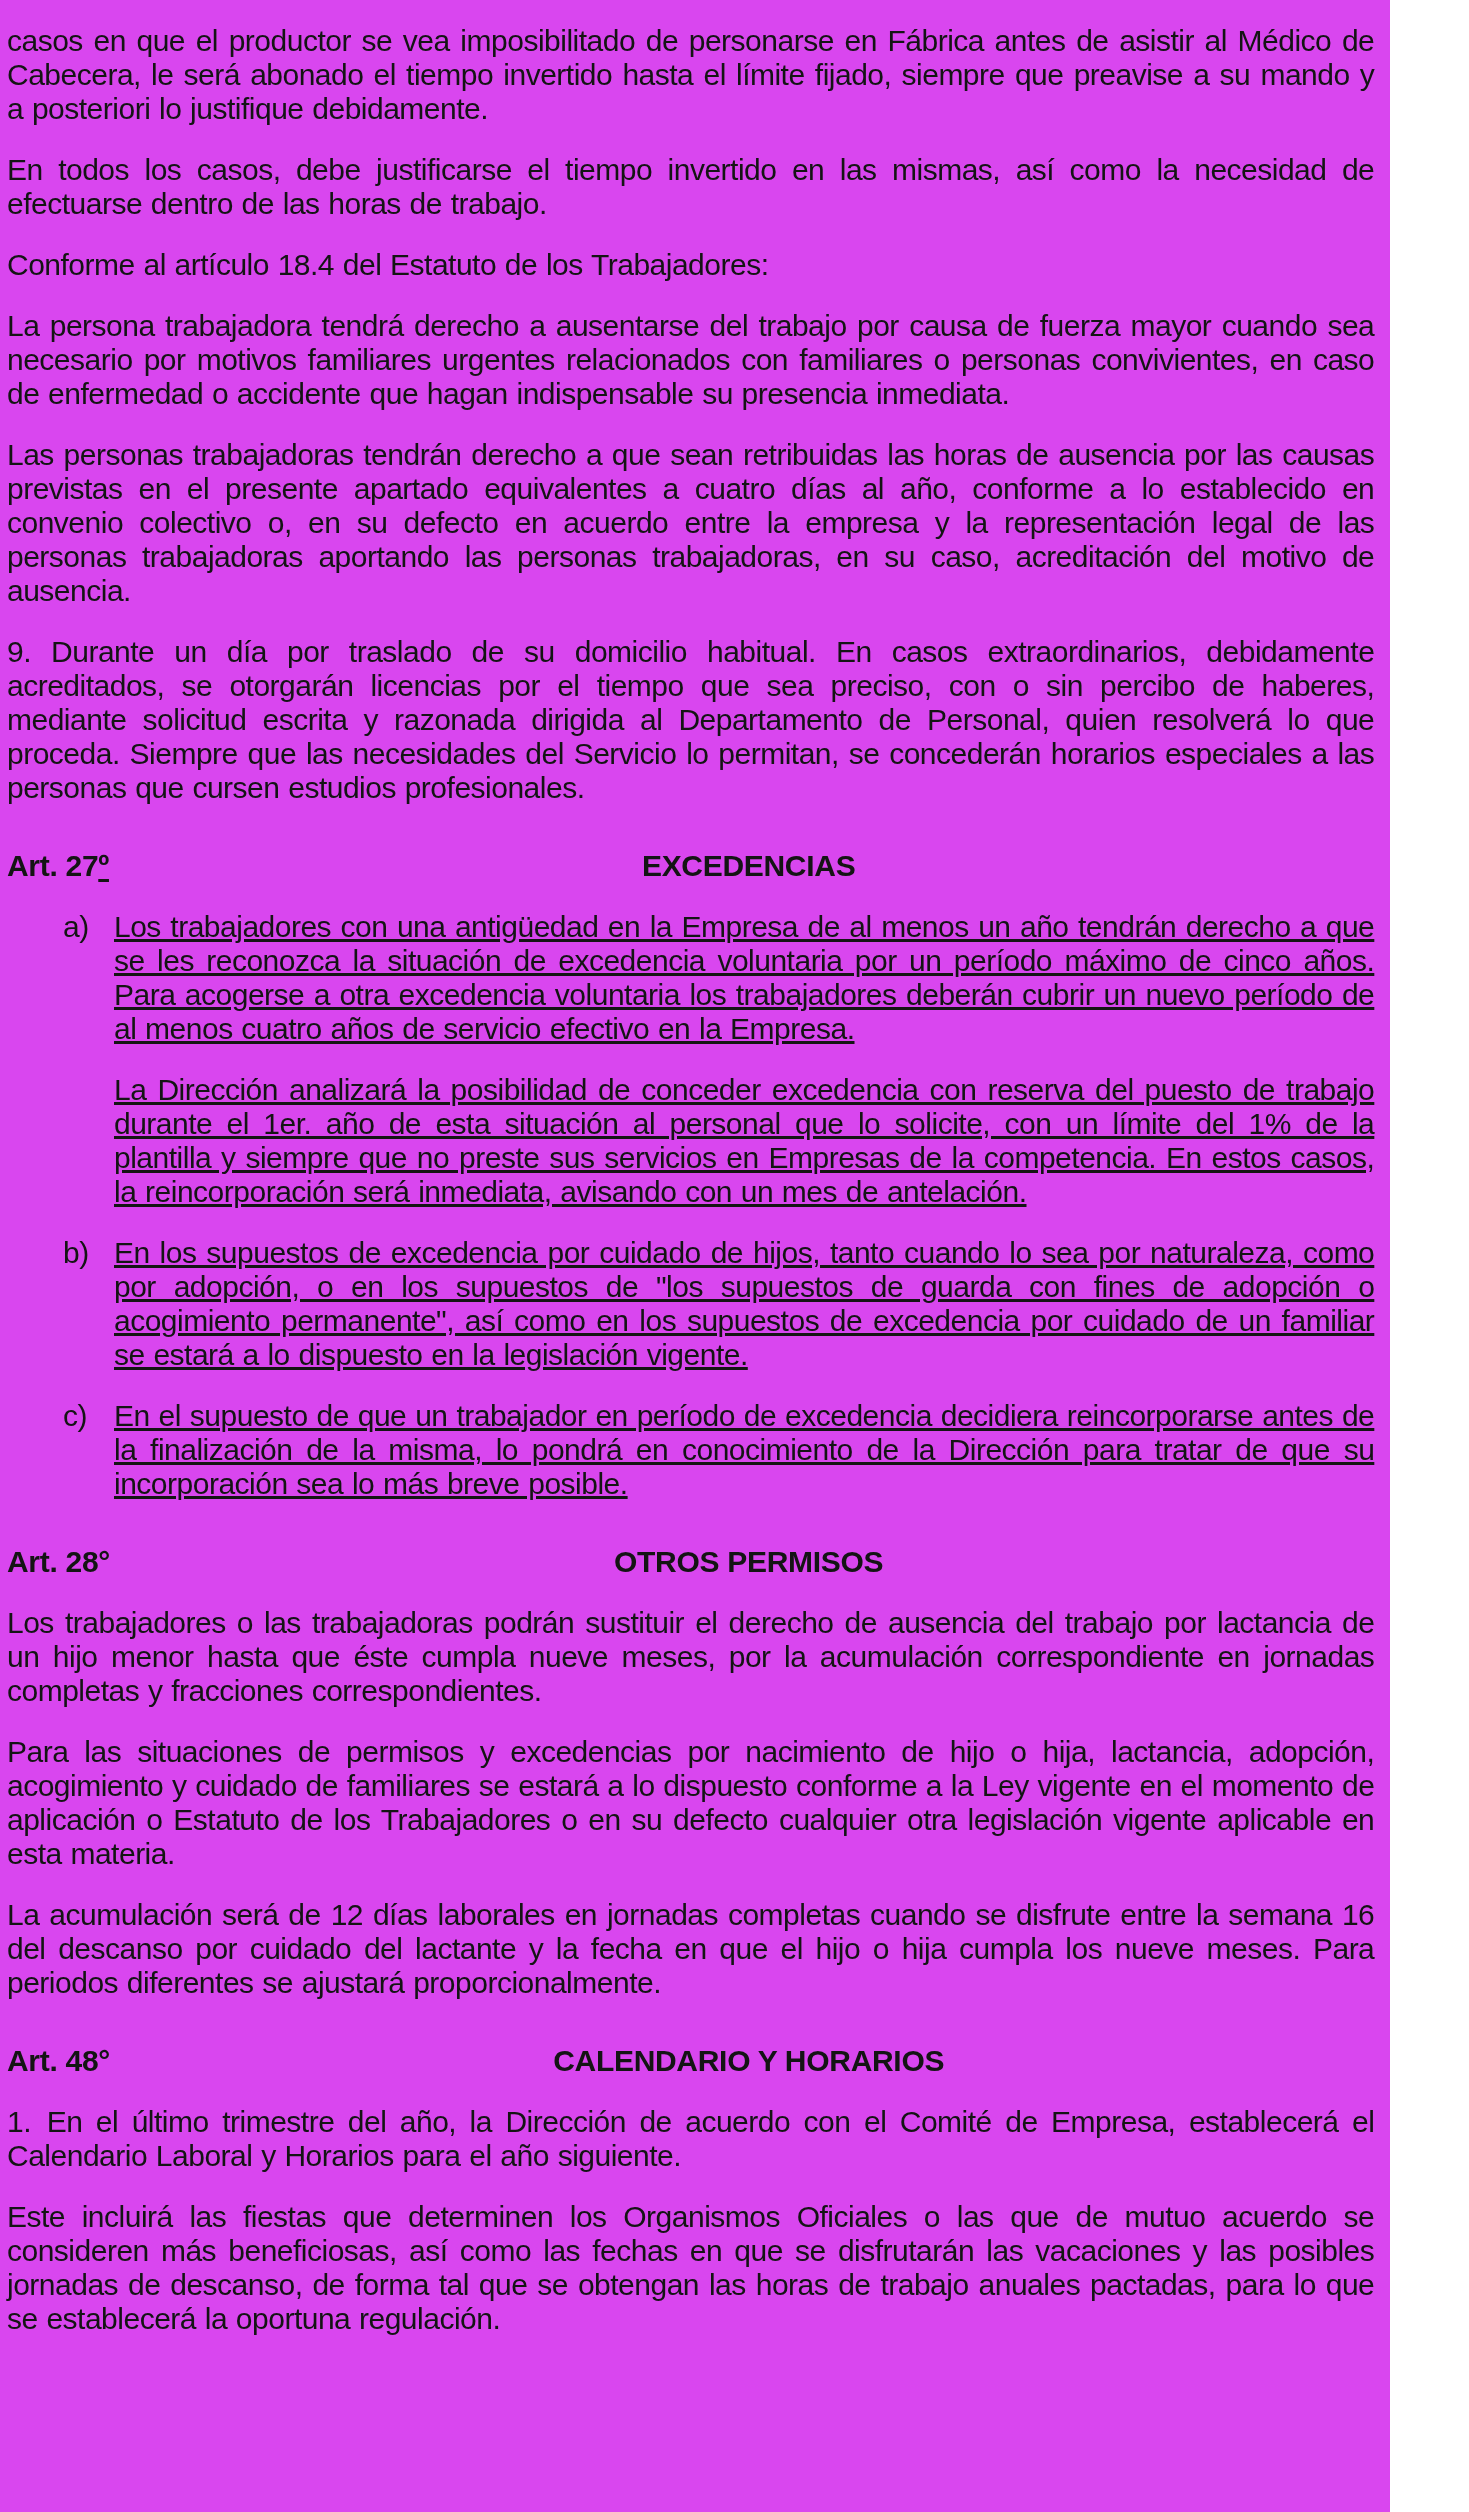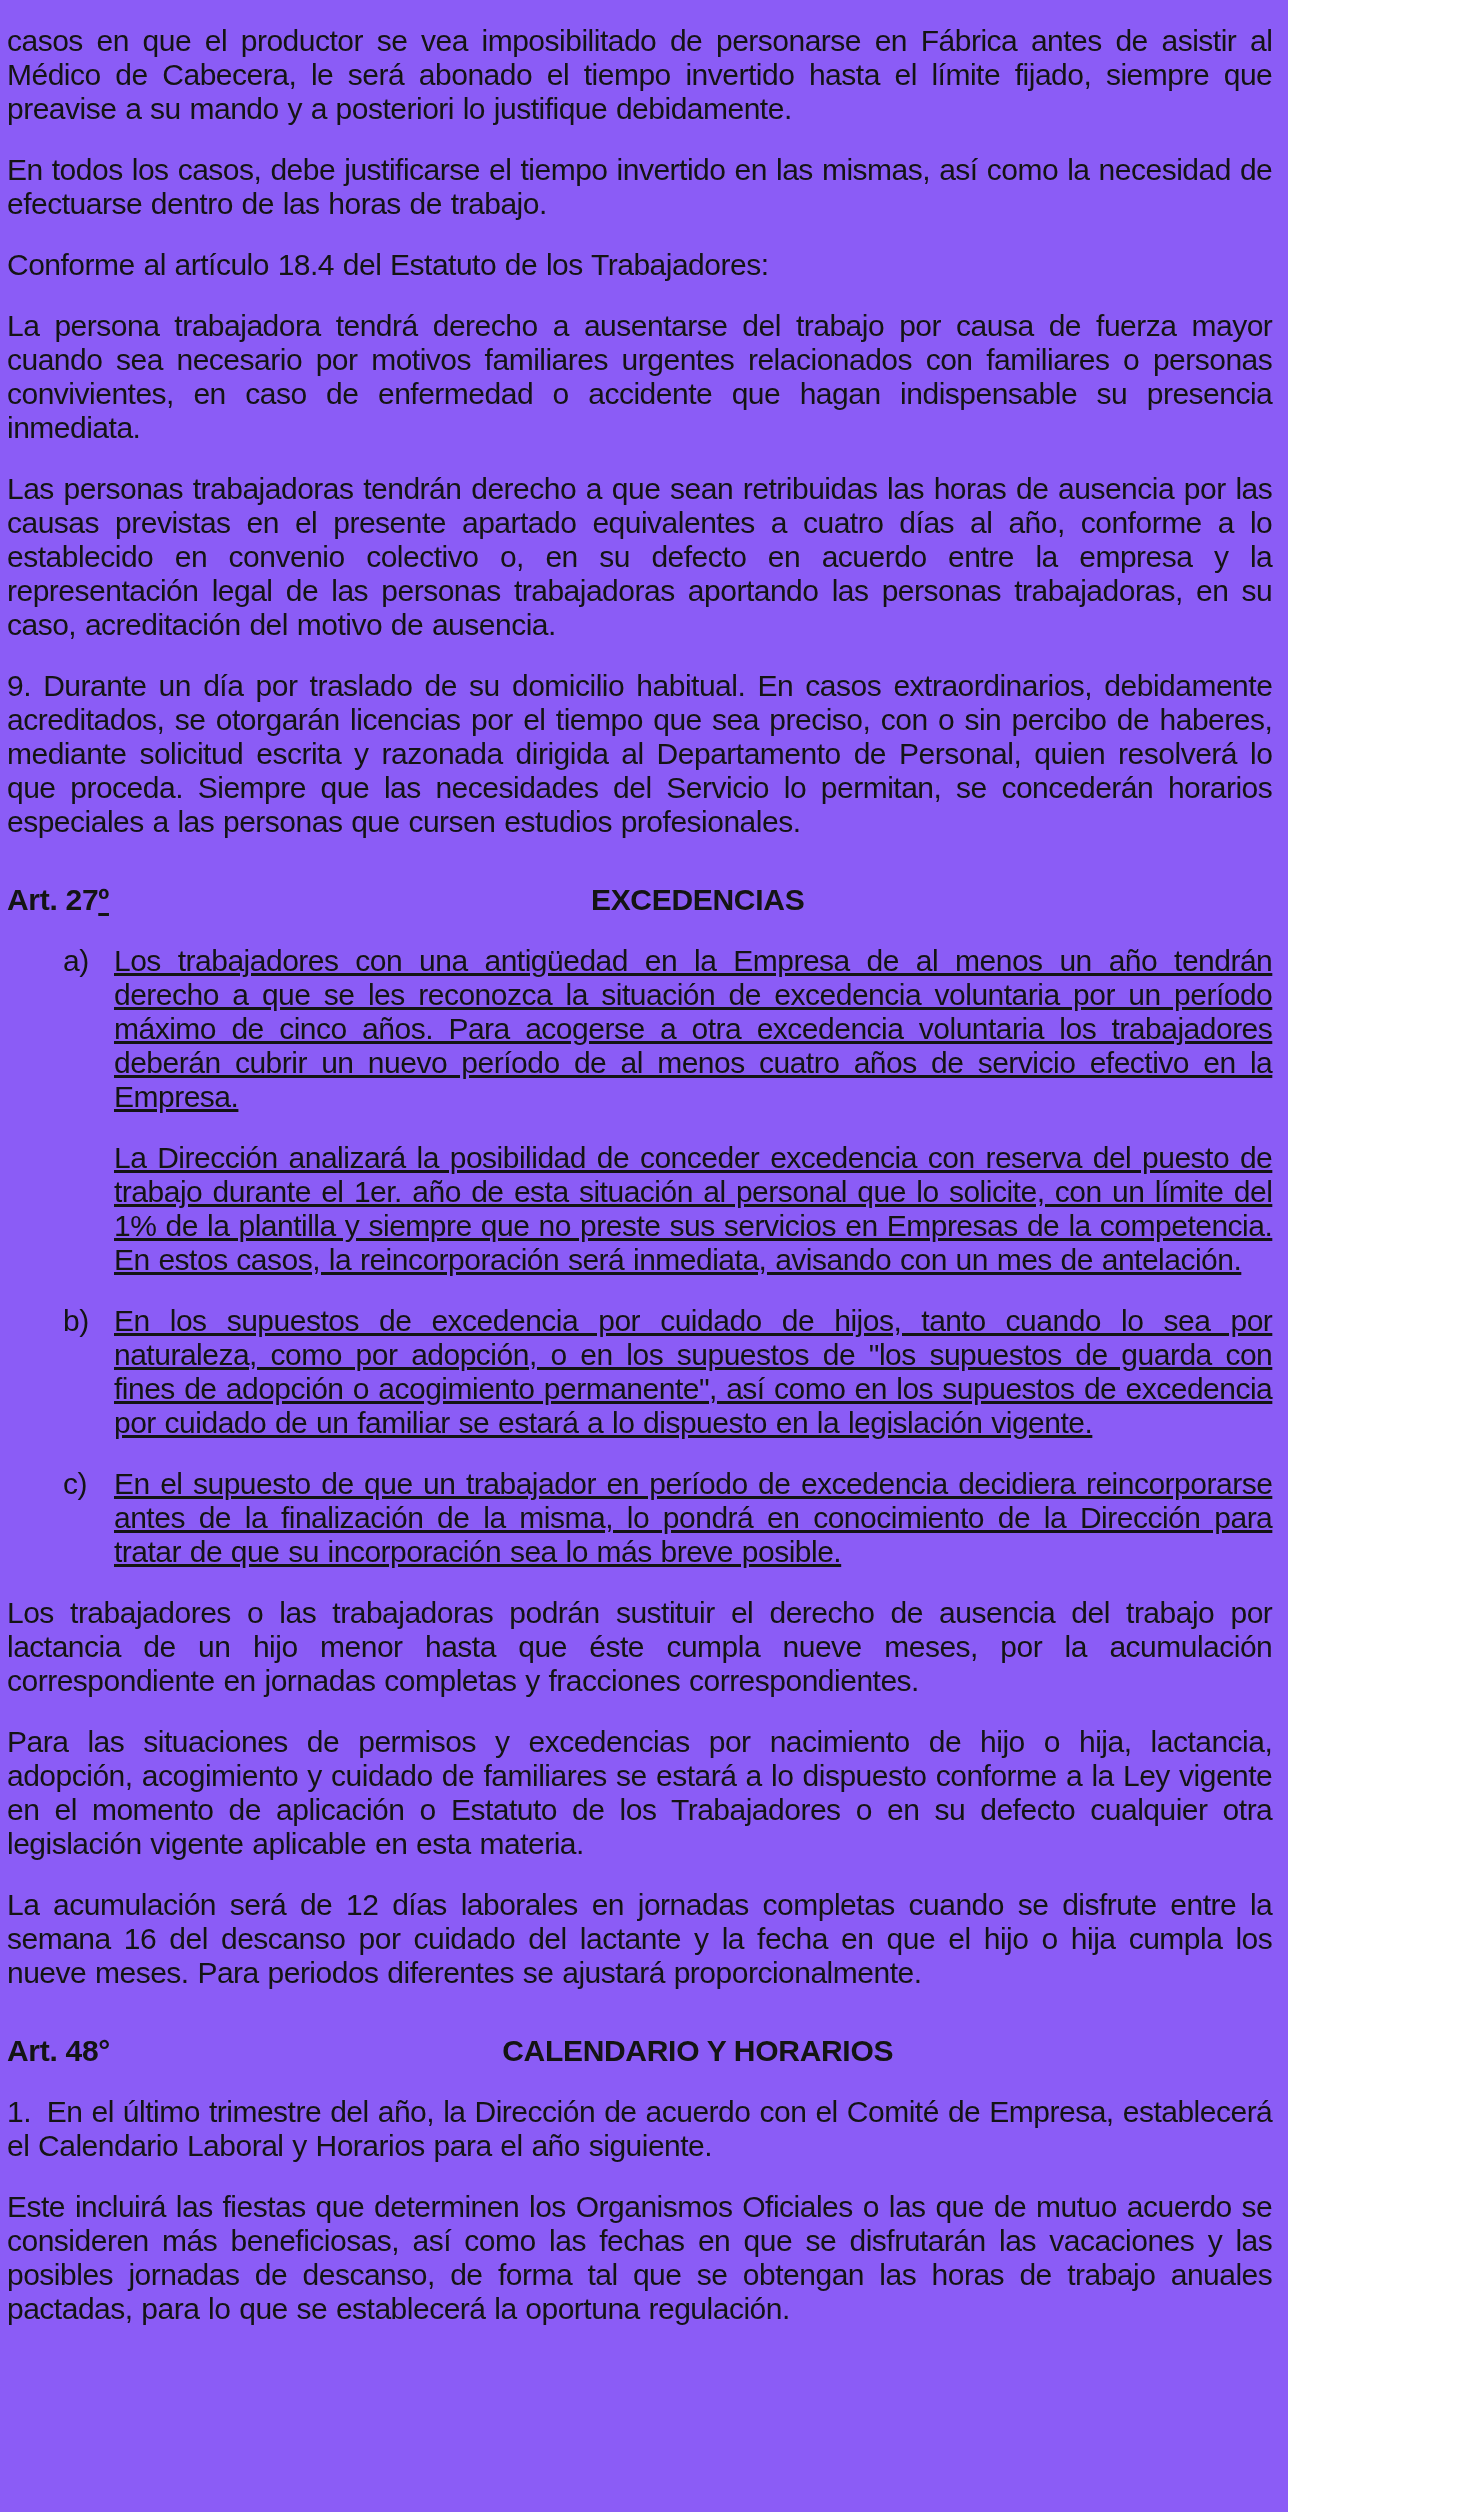--- a/index.html
+++ b/index.html
@@ -3,24 +3,24 @@
 <meta charset="utf-8">
 <style>
   html, body { margin: 0; padding: 0; background: #ffffff; }
   body {
     font-family: "Liberation Sans", "DejaVu Sans", sans-serif;
     color: #141414;
     -webkit-font-smoothing: antialiased;
   }
   .page {
     position: relative;
-    width: 1288px;
+    width: 1390px;
     height: 2512px;
     box-sizing: border-box;
-    background: #8b5cf6;
+    background: #d946ef;
     padding: 23.6px 15.7px 35px 7px;
     overflow: hidden;
   }
   .para {
     margin: 0 0 27px 0;
     font-size: 30px;
     line-height: 34px;
     text-align: justify;
     letter-spacing: -0.5px;
     word-spacing: 0.9px;
@@ -85,20 +85,24 @@
     </div>
   </div>
 
   <div class="item">
     <span class="marker">c)</span>
     <div class="item-body">
       <p class="para">En el supuesto de que un trabajador en período de excedencia decidiera reincorporarse antes de la finalización de la misma, lo pondrá en conocimiento de la Dirección para tratar de que su incorporación sea lo más breve posible.</p>
     </div>
   </div>
 
+  <h2 class="art">
+    <span class="art-label"><span>Art. 28</span><span class="ord">°</span></span>
+    <span class="art-title">OTROS PERMISOS</span>
+  </h2>
 
   <p class="para">Los trabajadores o las trabajadoras podrán sustituir el derecho de ausencia del trabajo por lactancia de un hijo menor hasta que éste cumpla nueve meses, por la acumulación correspondiente en jornadas completas y fracciones correspondientes.</p>
   <p class="para">Para las situaciones de permisos y excedencias por nacimiento de hijo o hija, lactancia, adopción, acogimiento y cuidado de familiares se estará a lo dispuesto conforme a la Ley vigente en el momento de aplicación o Estatuto de los Trabajadores o en su defecto cualquier otra legislación vigente aplicable en esta materia.</p>
   <p class="para">La acumulación será de 12 días laborales en jornadas completas cuando se disfrute entre la semana 16 del descanso por cuidado del lactante y la fecha en que el hijo o hija cumpla los nueve meses. Para periodos diferentes se ajustará proporcionalmente.</p>
 
   <h2 class="art">
     <span class="art-label"><span>Art. 48</span><span class="ord">°</span></span>
     <span class="art-title">CALENDARIO Y HORARIOS</span>
   </h2>
 

